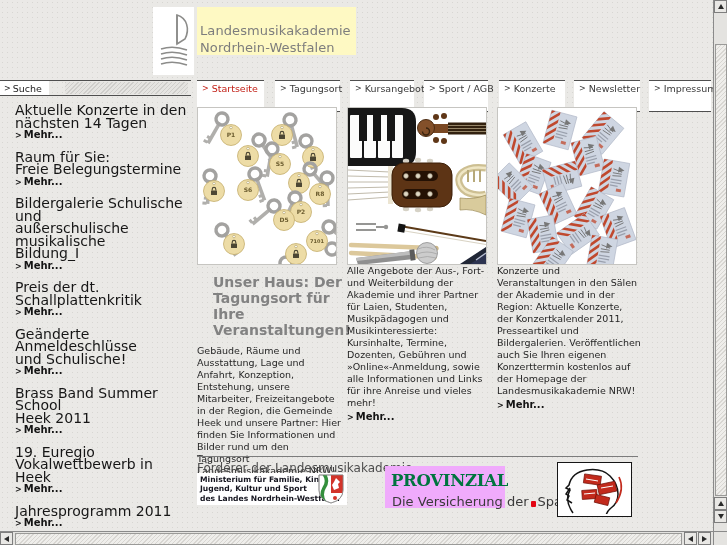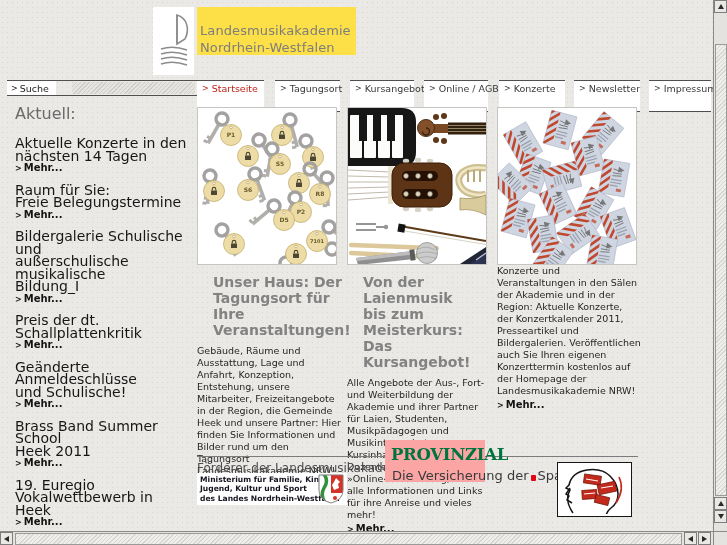--- a/index.html
+++ b/index.html
@@ -8,29 +8,29 @@
     background-color:#eae9e6;
     background-image:radial-gradient(circle,#d7d6d2 0.7px,transparent 0.9px);
     background-size:5px 5px;
     font-family:"DejaVu Sans","Liberation Sans",sans-serif;
     color:#222;
   }
   .abs{position:absolute}
 
   
   #logo-box{left:153px;top:7px;width:41px;height:68px;background:#fff}
-  #title-box{left:197px;top:7px;width:159px;height:48px;background:#fde047}
+  #title-box{left:197px;top:7px;width:159px;height:48px;background:#fef9c3}
   #site-title{position:absolute;left:3px;top:15px;font-size:13px;line-height:17px;color:#7d7d7d;white-space:pre-line;letter-spacing:.1px}
 
   
   .tab{position:absolute;top:80px;height:32px;background:#fff;border-top:1px solid #4f4f4f;border-bottom:1px solid #4f4f4f;
        font-size:9.5px;color:#3a3a3a;padding:2px 0 0 5px;box-sizing:border-box;cursor:pointer;white-space:nowrap}
   .tab .chev{font-size:8px;margin-right:3px;position:relative;top:-1px}
   .tab.active{color:#c22017}
-  #suche-bar{position:absolute;top:80px;left:7px;width:191px;height:16px;border-top:1px solid #4f4f4f;border-bottom:1px solid #4f4f4f;box-sizing:border-box}
+  #suche-bar{position:absolute;top:80px;left:0;width:191px;height:16px;border-top:1px solid #4f4f4f;border-bottom:1px solid #4f4f4f;box-sizing:border-box}
   #suche-tab{position:absolute;left:0;top:0;width:49px;height:14px;background:#fff;font-size:9.5px;padding:2px 0 0 4px;box-sizing:border-box;cursor:pointer;white-space:nowrap}
   #suche-tab .chev{font-size:8px;margin-right:2px;position:relative;top:-1px}
   #suche-hatch{position:absolute;left:65px;top:1px;width:123px;height:12px;
        background:repeating-linear-gradient(135deg,#cfcecb 0 1px,#e5e4e1 1px 3px)}
 
   
   #sidebar{position:absolute;left:15px;top:104px;width:176px}
   #aktuell{font-size:16px;font-weight:400;color:#6b6b6b;margin:0 0 14px 0}
   .news-item{margin-bottom:8px}
   .news-text{font-size:14px;line-height:12.5px;color:#161616;white-space:pre-line}
@@ -44,21 +44,21 @@
   .col h3{font-size:14px;line-height:16px;font-weight:700;color:#828282;margin:9px 0 7px 16px;white-space:pre-line}
   .col p{font-size:9.5px;line-height:12px;color:#262626;margin:0;width:144px}
   .col .more{margin-top:2px}
 
   
   #footer-rule{position:absolute;left:197px;top:456px;width:441px;border-top:1px solid #7c7c7c}
   #foerderer{position:absolute;left:197px;top:461px;font-size:12px;color:#4d4d4d}
   #ministry{position:absolute;left:197px;top:473px;width:150px;height:32px;background:#fff;cursor:pointer}
   #ministry-text{position:absolute;left:3px;top:2px;font-size:7.6px;line-height:9.4px;font-weight:700;color:#14141e;white-space:pre-line}
   #nrw-shield{position:absolute;right:3px;top:1px}
-  #provinzial{position:absolute;left:385px;top:440px;width:100px;height:42px;background:#fca5a5;cursor:pointer}
+  #provinzial{position:absolute;left:385px;top:466px;width:120px;height:42px;background:#f0abfc;cursor:pointer}
   #prov-name{position:absolute;left:6px;top:5px;font-family:"DejaVu Serif","Liberation Serif",serif;font-weight:700;font-size:16.5px;color:#00743f;letter-spacing:-.3px}
   #prov-tagline{position:absolute;left:7px;top:28px;font-size:13px;color:#3a3a3a;white-space:nowrap}
   .spk{display:inline-block;width:5px;height:6px;background:#e30613;border-radius:1px;position:relative;top:1px;margin:0 2px}
   #headlogo{position:absolute;left:557px;top:462px;width:73px;height:53px;background:#fff;border:1px solid #161616;cursor:pointer}
 
   
   .sb-track{background:#e4e3e0;box-sizing:border-box}
   #vsb{position:absolute;right:0;top:0;width:14px;height:531px;border-left:1px solid #8a8a8a}
   #hsb{position:absolute;left:0;top:531px;width:713px;height:14px;border-top:1px solid #8a8a8a}
   #sb-corner{position:absolute;right:0;top:531px;width:14px;height:14px;background:#e4e3e0;border-left:1px solid #8a8a8a;border-top:1px solid #8a8a8a;box-sizing:border-box}
@@ -97,27 +97,26 @@
 Nordrhein-Westfalen</div>
 </div>
 
 <div id="suche-bar">
   <span id="suche-tab"><span class="chev">&gt;</span><span>Suche</span></span>
   <span id="suche-hatch"></span>
 </div>
 <div class="tab active" style="left:197px;width:67px"><span class="chev">&gt;</span><span>Startseite</span></div>
 <div class="tab" style="left:275px;width:65px"><span class="chev">&gt;</span><span>Tagungsort</span></div>
 <div class="tab" style="left:350px;width:64px"><span class="chev">&gt;</span><span>Kursangebot</span></div>
-<div class="tab" style="left:424px;width:64px"><span class="chev">&gt;</span><span>Online / AGB</span></div>
+<div class="tab" style="left:424px;width:64px"><span class="chev">&gt;</span><span>Sport / AGB</span></div>
 <div class="tab" style="left:499px;width:66px"><span class="chev">&gt;</span><span>Konzerte</span></div>
 <div class="tab" style="left:574px;width:66px"><span class="chev">&gt;</span><span>Newsletter</span></div>
 <div class="tab" style="left:649px;width:62px"><span class="chev">&gt;</span><span>Impressum</span></div>
 
 <div id="sidebar">
-  <h2 id="aktuell">Aktuell:</h2>
 
   <div class="news-item">
     <div class="news-text">Aktuelle Konzerte in den
 nächsten 14 Tagen</div>
     <div class="more"><span class="chev">&gt;</span><span>Mehr...</span></div>
   </div>
   <div class="news-item">
     <div class="news-text">Raum für Sie:
 Freie Belegungstermine</div>
     <div class="more"><span class="chev">&gt;</span><span>Mehr...</span></div>
@@ -374,23 +373,20 @@
       <polygon points="8,150 64,143 64.8,146.5 8.8,153" fill="#bdbdbd"></polygon>
       <rect x="62" y="141.5" width="5" height="11" fill="#5c5c5c" transform="rotate(-7 64 147)"></rect>
       <circle cx="79" cy="145" r="10.5" fill="#cccccc" stroke="#8d8d8d" stroke-width="0.8"></circle>
       <path d="M70 141 q9 -4 17 1 M69 146 q10 -4 20 0 M70.5 150 q9 -3 17.5 0" stroke="#a5a5a5" stroke-width="0.8" fill="none"></path>
 
       <polygon points="112,156 138,139 138,156" fill="#202636"></polygon>
       <polygon points="122,156 138,146 138,156" fill="#2c3350"></polygon>
       <line x1="128" y1="152" x2="138" y2="145" stroke="#b9c0d4" stroke-width="1.4"></line>
     </svg>
   </div>
-  <h3>Von der Laienmusik
-bis zum Meisterkurs:
-Das Kursangebot!</h3>
   <p>Alle Angebote der Aus-, Fort- und Weiterbildung der Akademie und ihrer Partner für Laien, Studenten, Musikpädagogen und Musikinteressierte: Kursinhalte, Termine, Dozenten, Gebühren und »Online«-Anmeldung, sowie alle Informationen und Links für ihre Anreise und vieles mehr!</p>
   <div class="more"><span class="chev">&gt;</span><span>Mehr...</span></div>
 </div>
 
 <div class="col" id="col3">
   <div class="img-frame">
     <svg width="138" height="156" viewBox="0 0 138 156">
       <defs>
         <clipPath id="txc">
             <rect x="-13" y="-17" width="9" height="34"></rect>

